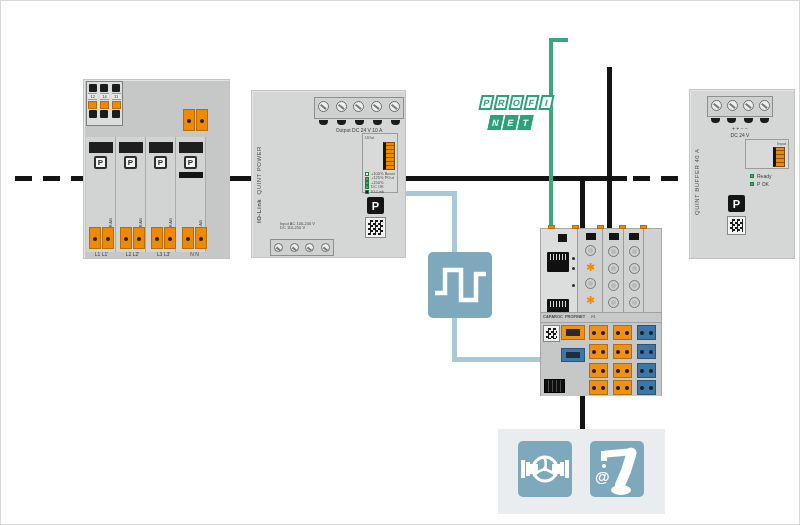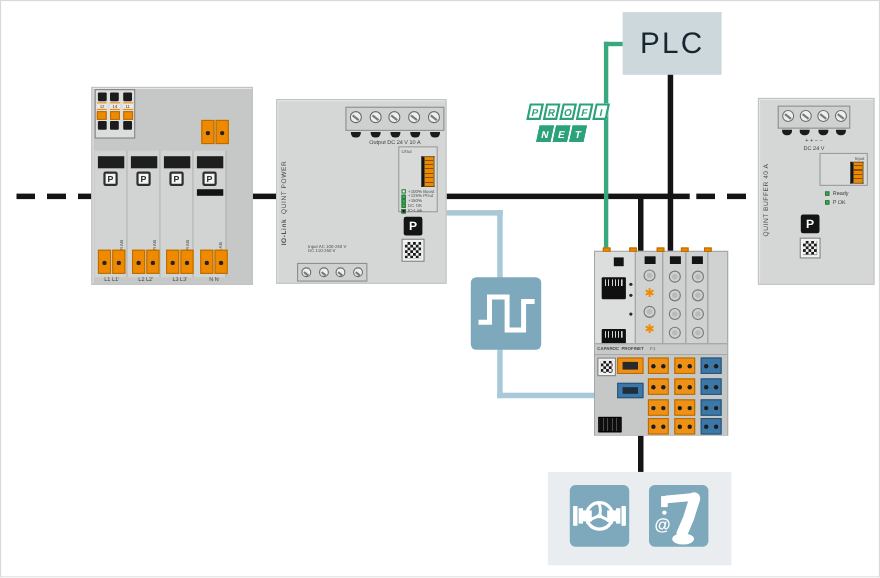--- a/index.html
+++ b/index.html
@@ -236,23 +236,20 @@
 
   <div class="abs" style="left:479px; top:91px;">
     <div>
       <span class="pn-cell">P</span><span class="pn-cell">R</span><span class="pn-cell">O</span><span class="pn-cell">F</span><span class="pn-cell">I</span>
     </div>
     <div style="margin-top:2px; margin-left:9px;">
       <span class="pn-cell solid">N</span><span class="pn-cell solid">E</span><span class="pn-cell solid">T</span>
     </div>
   </div>
 
-  <div class="abs plc-box" style="left:565px; top:10px; width:90px; height:57px;">
-    <span>PLC</span>
-  </div>
 
   <div class="abs blue-tile" style="left:427px; top:251px; width:64px; height:66px;">
     <svg width="64" height="66" viewBox="0 0 64 66">
       <polyline points="7,41 17,41 17,18 33,18 33,48 48,48 48,22 58,22" fill="none" stroke="#ffffff" stroke-width="4.5" stroke-linejoin="miter"></polyline>
     </svg>
   </div>
 
   <div class="abs cap-base" style="left:539px; top:227px; width:122px; height:168px;">
 
     <div class="abs nub" style="left:7px; top:-4px;"></div>

